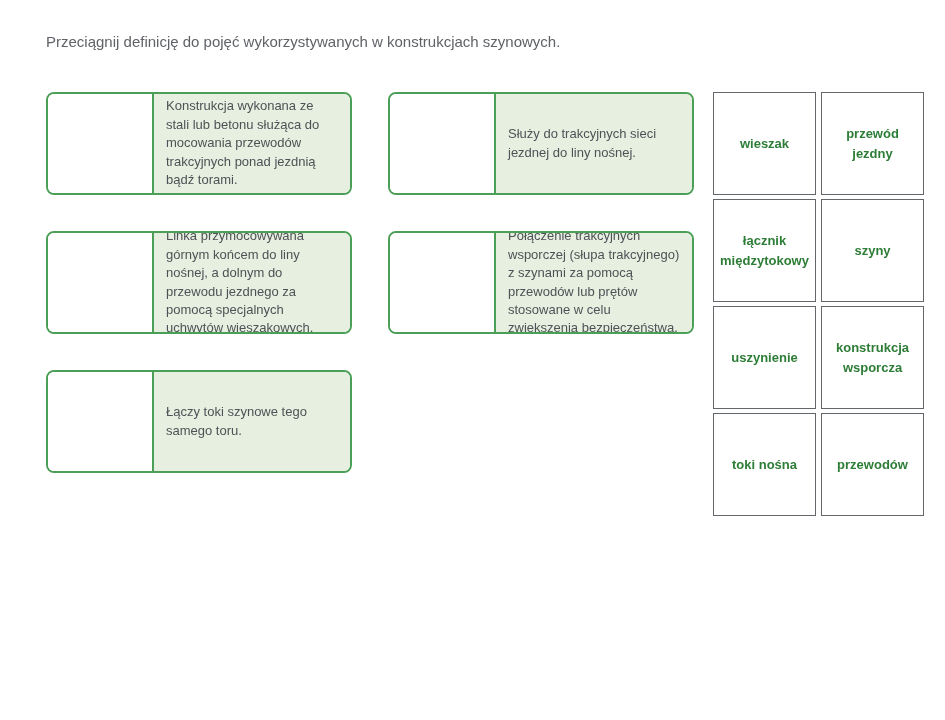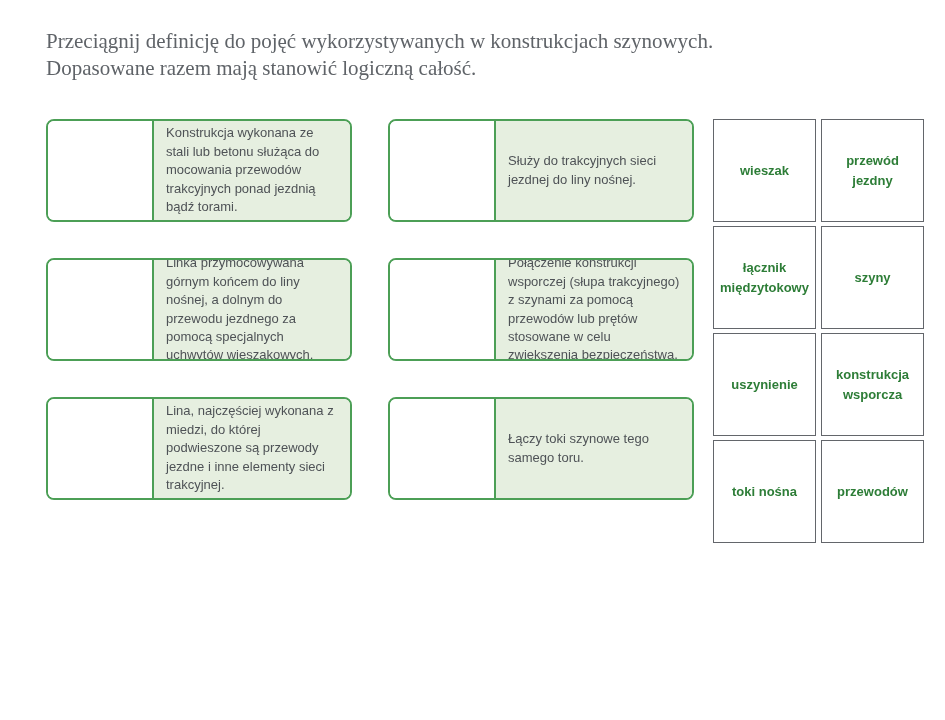--- a/index.html
+++ b/index.html
@@ -52,24 +52,23 @@
     letter-spacing:1px;
     color:var(--button-text);
     cursor:pointer;
     box-shadow:0 1px 2px rgba(0,0,0,0.15);
   }
 
   
   .content{padding:0 0 0 46px;}
   .instructions{margin-top:28px;}
   .instructions p{
-    font-size:21px;
+    font-size:15px;
     line-height:27px;
     color:var(--instruction-gray);
-    font-family:Liberation Serif, serif;
   }
 
   
   .board{
     margin-top:37px;
     display:flex;
     gap:19px;
     align-items:flex-start;
   }
   .definitions-grid{
@@ -130,21 +129,20 @@
 </head>
 <body>
 
 <div class="page">
 
 
   <div class="content">
 
     <div class="instructions">
       <p>Przeciągnij definicję do pojęć wykorzystywanych w konstrukcjach szynowych.</p>
-      <p>Dopasowane razem mają stanowić logiczną całość.</p>
     </div>
 
     <div class="board">
 
       <div class="definitions-grid">
 
         <div class="def-card">
           <div class="drop-zone"></div>
           <div class="def-text">Konstrukcja wykonana ze stali lub betonu służąca do mocowania przewodów trakcyjnych ponad jezdnią bądź torami.</div>
         </div>
@@ -156,27 +154,23 @@
         </div>
 
 
         <div class="def-card">
           <div class="drop-zone"></div>
           <div class="def-text">Linka przymocowywana górnym końcem do liny nośnej, a dolnym do przewodu jezdnego za pomocą specjalnych uchwytów wieszakowych.</div>
         </div>
 
         <div class="def-card">
           <div class="drop-zone"></div>
-          <div class="def-text">Połączenie konstrukcji wsporczej (słupa trakcyjnego) z szynami za pomocą przewodów lub prętów stosowane w celu zwiększenia bezpieczeństwa.</div>
-        </div>
-
-        <div class="def-card">
-          <div class="drop-zone"></div>
-          <div class="def-text">Lina, najczęściej wykonana z miedzi, do której podwieszone są przewody jezdne i inne elementy sieci trakcyjnej.</div>
-        </div>
+          <div class="def-text">Połączenie trakcyjnych wsporczej (słupa trakcyjnego) z szynami za pomocą przewodów lub prętów stosowane w celu zwiększenia bezpieczeństwa.</div>
+        </div>
+
 
         <div class="def-card">
           <div class="drop-zone"></div>
           <div class="def-text">Łączy toki szynowe tego samego toru.</div>
         </div>
 
       </div>
 
       <div class="terms-grid">
 

